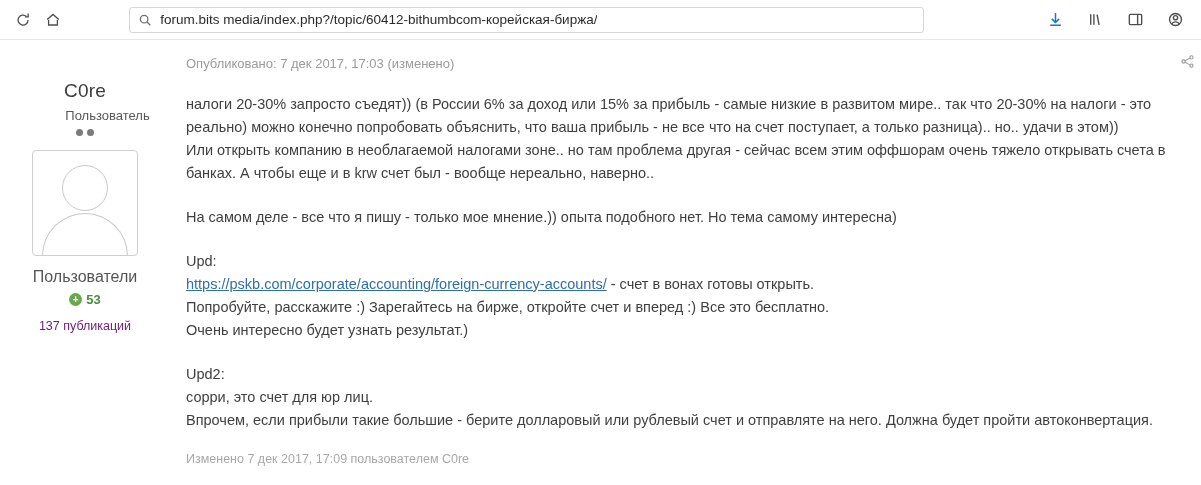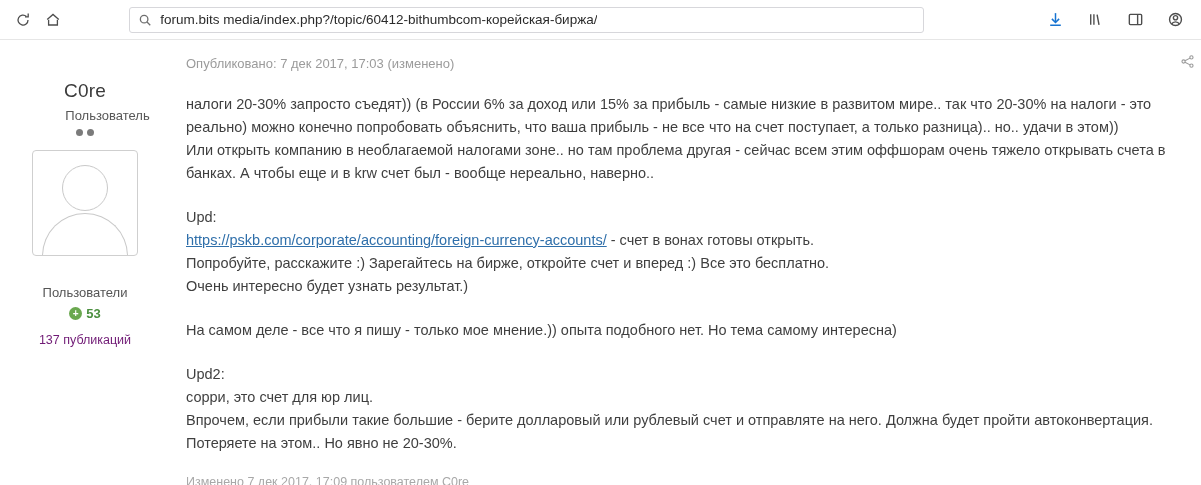--- a/index.html
+++ b/index.html
@@ -123,23 +123,23 @@
   .avatar .body {
     position: absolute;
     width: 84px; height: 66px;
     border: 1px solid #c9c9c9;
     border-bottom: none;
     border-radius: 46px 46px 0 0;
     left: 9px; top: 62px;
     background: #fff;
   }
   .group {
-    font-size: 13px;
+    font-size: 16px;
     color: #555;
-    margin-top: 29px;
+    margin-top: 12px;
   }
   .rep {
     margin-top: 6px;
     font-size: 13px;
     font-weight: bold;
     color: #4b8f3f;
     display: flex;
     align-items: center;
     justify-content: center;
     gap: 4px;
@@ -291,32 +291,31 @@
         <line x1="5.3" y1="8.8" x2="10.7" y2="11.6"></line>
       </svg>
     </div>
 
     <div class="post-body">
       <p>
         <span>налоги 20-30% запросто съедят)) (в России 6% за доход или 15% за прибыль - самые низкие в развитом мире.. так что 20-30% на налоги - это реально) можно конечно попробовать объяснить, что ваша прибыль - не все что на счет поступает, а только разница).. но.. удачи в этом))</span><br>
         <span>Или открыть компанию в необлагаемой налогами зоне.. но там проблема другая - сейчас всем этим оффшорам очень тяжело открывать счета в банках. А чтобы еще и в krw счет был - вообще нереально, наверно..</span>
       </p>
 
+      <p>На самом деле - все что я пишу - только мое мнение.)) опыта подобного нет. Но тема самому интересна)</p>
+
       <p>
         <span>Upd:</span><br>
         <a href="#">https://pskb.com/corporate/accounting/foreign-currency-accounts/</a><span> - счет в вонах готовы открыть.</span><br>
         <span>Попробуйте, расскажите :) Зарегайтесь на бирже, откройте счет и вперед :) Все это бесплатно.</span><br>
         <span>Очень интересно будет узнать результат.)</span>
       </p>
 
-      <p>На самом деле - все что я пишу - только мое мнение.)) опыта подобного нет. Но тема самому интересна)</p>
-
       <p class="tight">
         <span>Upd2:</span><br>
         <span>сорри, это счет для юр лиц.</span><br>
         <span>Впрочем, если прибыли такие большие - берите долларовый или рублевый счет и отправляте на него. Должна будет пройти автоконвертация.</span><br>
-        <span>Потеряете на этом.. Но явно не 20-30%.</span>
       </p>
     </div>
 
     <div class="edited-note">Изменено 7 дек 2017, 17:09 пользователем C0re</div>
   </div>
 </div>
 
 </body></html>

